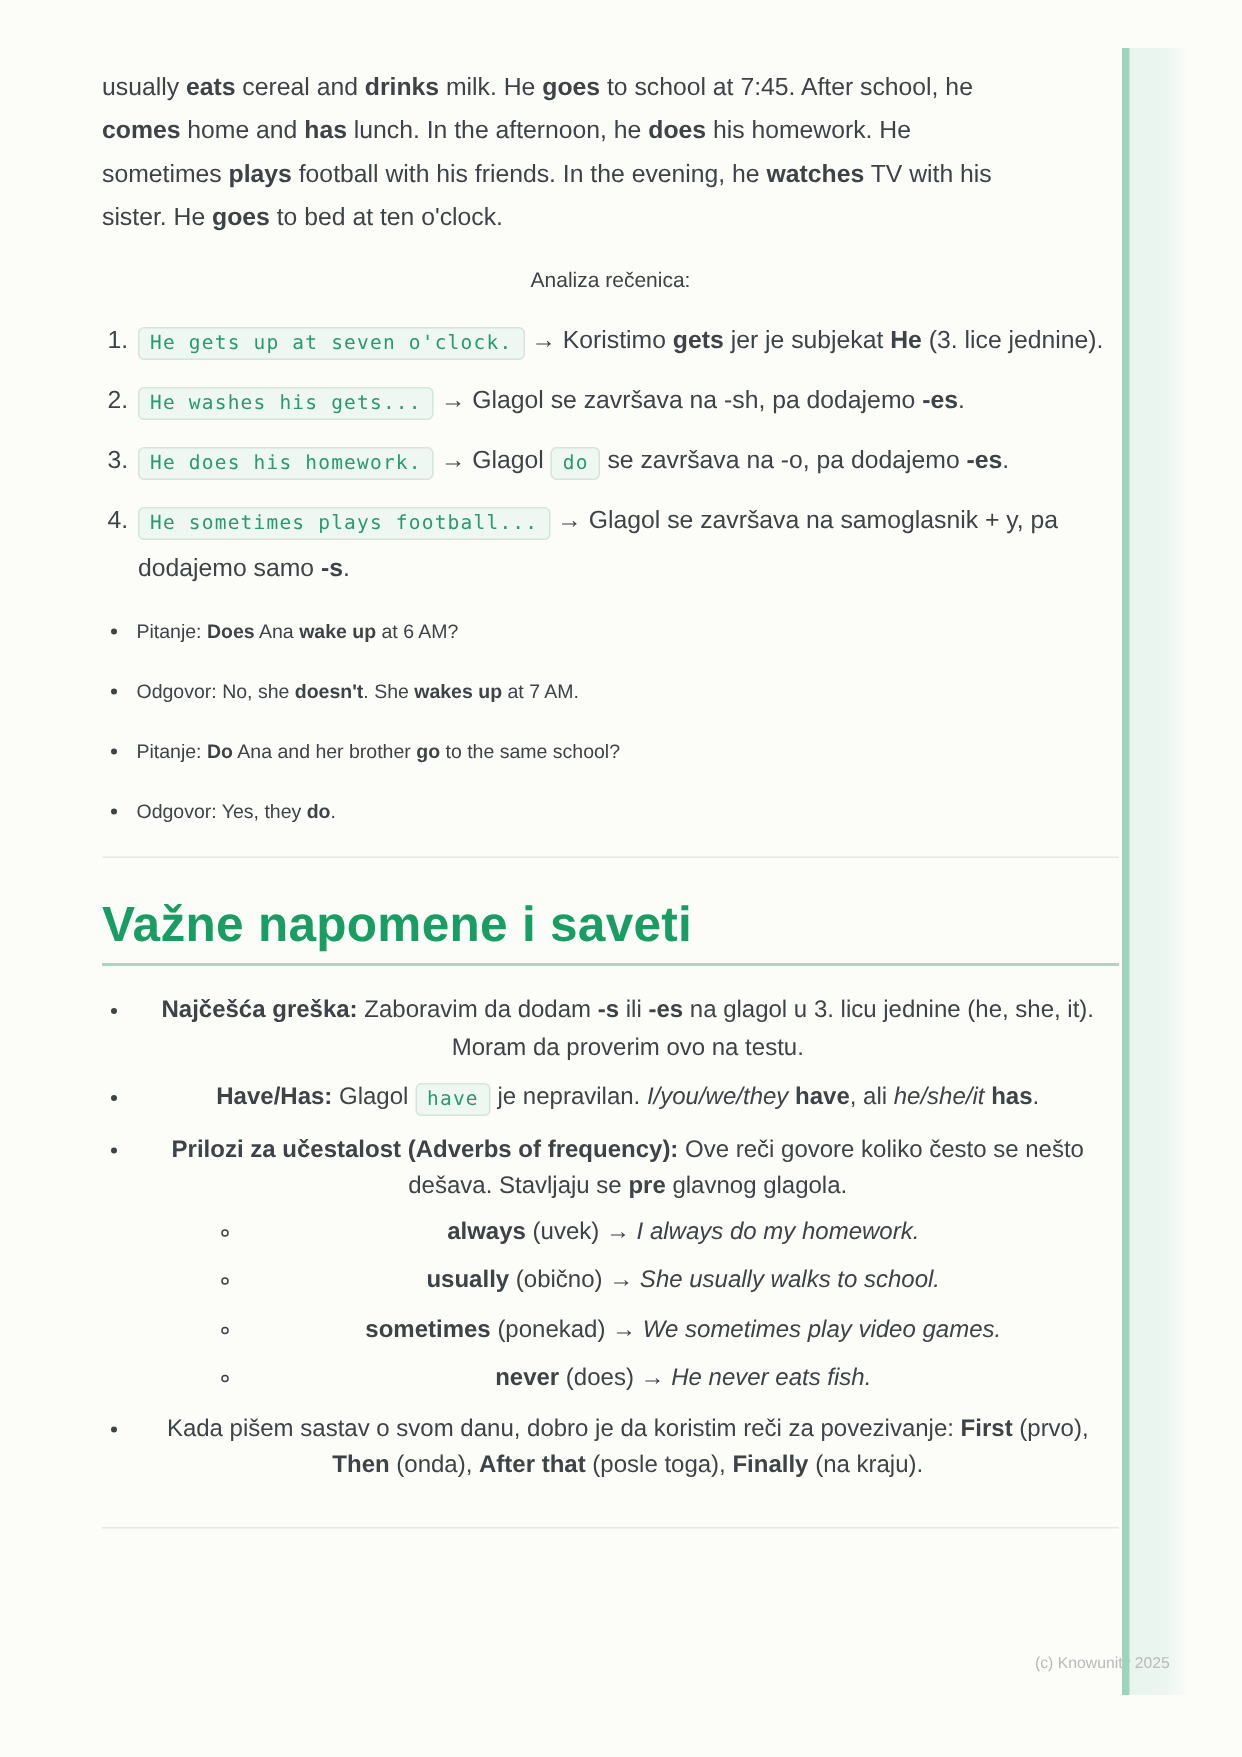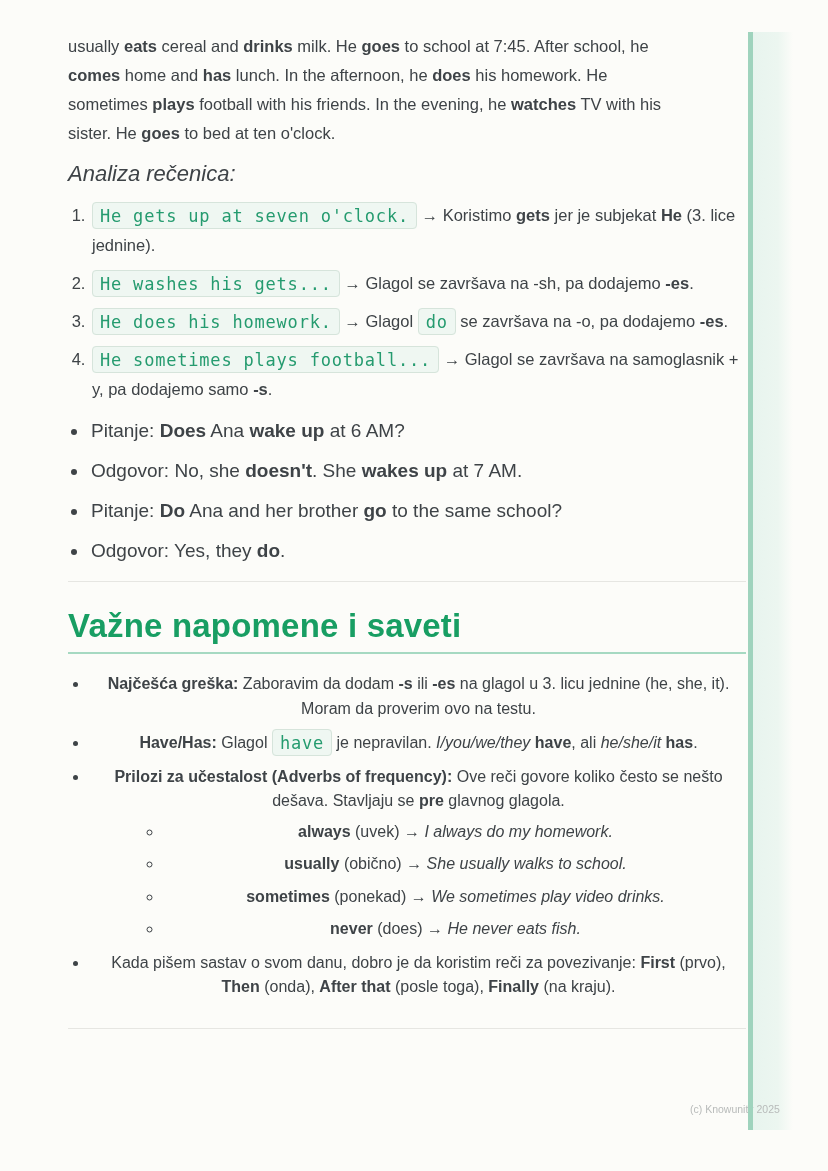--- a/index.html
+++ b/index.html
@@ -7,34 +7,34 @@
   body {
     width: 828px; height: 1171px;
     background: #fcfcf9;
     font-family: "Liberation Sans", sans-serif;
     color: #3e4347;
     position: relative;
     overflow: hidden;
   }
   .content {
     position: absolute;
-    left: 68px; top: 32px;
+    left: 68px; top: 44px;
     width: 678px;
   }
   .para {
     margin: 0;
     width: 612px;
     font-size: 16.5px;
     line-height: 29px;
   }
   .analiza {
     margin: 12px 0 0;
-    font-style: italic;
-    font-size: 22px;
+    font-size: 14px;
     line-height: 28px;
+    text-align: center;
   }
   ol.analysis-list {
     margin: 12px 0 0;
     padding-left: 22px;
   }
   ol.analysis-list > li {
     font-size: 16.5px;
     line-height: 30px;
     margin-bottom: 8px;
     padding-left: 2px;
@@ -44,21 +44,21 @@
     font-weight: 700;
     font-size: 16.5px;
     line-height: 28px;
   }
   ul.qa {
     margin: 12px 0 0;
     padding-left: 21px;
     list-style: disc;
   }
   ul.qa > li {
-    font-size: 19px;
+    font-size: 13px;
     line-height: 29px;
     margin-bottom: 11px;
     padding-left: 2px;
   }
   hr.sep {
     border: 0;
     border-top: 1px solid #e6e6e2;
     margin: 16px 0 0;
   }
   hr.bottom { margin-top: 28px; }
@@ -93,21 +93,21 @@
     font-size: 16px;
     line-height: 24.5px;
     margin-bottom: 8px;
     padding-left: 2px;
     margin-left: 45px;
   }
   .b { font-weight: 700; }
   .i { font-style: italic; }
   code {
     font-family: "DejaVu Sans Mono", monospace;
-    font-size: 17px;
+    font-size: 13px;
     letter-spacing: 0.8px;
     color: #259b6f;
     background: #eff7f2;
     border: 1px solid #d6e4db;
     border-radius: 4px;
     padding: 2.5px 7px 3px;
     white-space: nowrap;
   }
   .footer {
     position: absolute;
@@ -162,21 +162,21 @@
     <h2 class="notes-heading">Važne napomene i saveti</h2>
 
     <ul class="notes">
       <li><span class="b">Najčešća greška:</span><span> Zaboravim da dodam </span><span class="b">-s</span><span> ili </span><span class="b">-es</span><span> na glagol u 3. licu jednine (he, she, it). Moram da proverim ovo na testu.</span></li>
       <li><span class="b">Have/Has:</span><span> Glagol </span><code>have</code><span> je nepravilan. </span><span class="i">I/you/we/they</span><span> </span><span class="b">have</span><span>, ali </span><span class="i">he/she/it</span><span> </span><span class="b">has</span><span>.</span></li>
       <li>
         <span class="rich"><span class="b">Prilozi za učestalost (Adverbs of frequency):</span><span> Ove reči govore koliko često se nešto dešava. Stavljaju se </span><span class="b">pre</span><span> glavnog glagola.</span></span>
         <ul class="adverbs">
           <li><span class="b">always</span><span> (uvek) → </span><span class="i">I always do my homework.</span></li>
           <li><span class="b">usually</span><span> (obično) → </span><span class="i">She usually walks to school.</span></li>
-          <li><span class="b">sometimes</span><span> (ponekad) → </span><span class="i">We sometimes play video drinks.</span></li>
+          <li><span class="b">sometimes</span><span> (ponekad) → </span><span class="i">We sometimes play video games.</span></li>
           <li><span class="b">never</span><span> (does) → </span><span class="i">He never eats fish.</span></li>
         </ul>
       </li>
       <li><span>Kada pišem sastav o svom danu, dobro je da koristim reči za povezivanje: </span><span class="b">First</span><span> (prvo), </span><span class="b">Then</span><span> (onda), </span><span class="b">After that</span><span> (posle toga), </span><span class="b">Finally</span><span> (na kraju).</span></li>
     </ul>
 
     <hr class="sep bottom">
   </div>
 
   <div class="strip-fill"></div>

